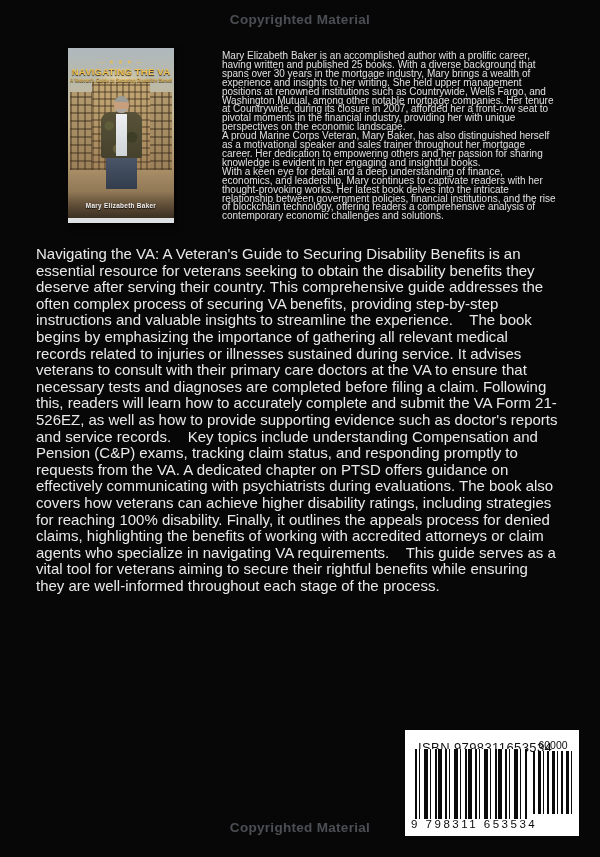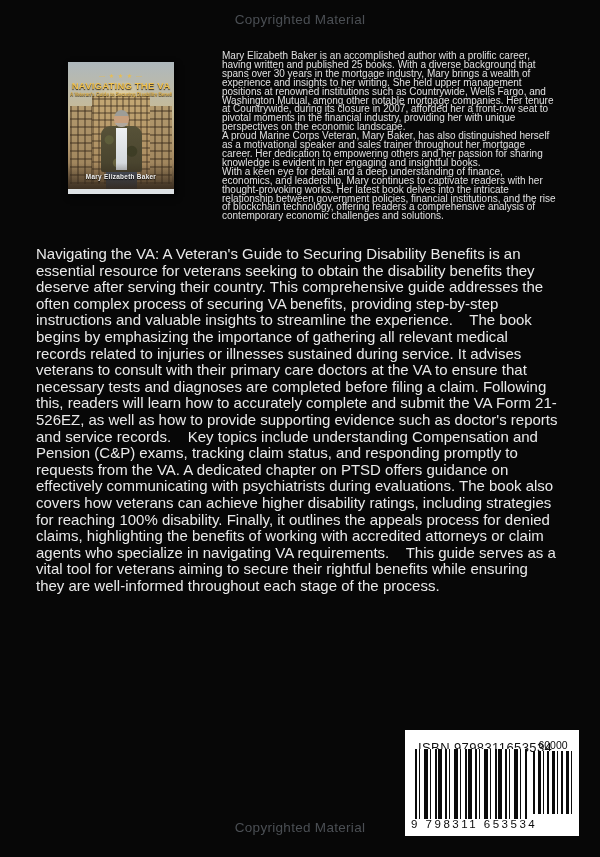--- a/index.html
+++ b/index.html
@@ -13,33 +13,33 @@
     font-family: "Liberation Sans", "DejaVu Sans", sans-serif;
     margin: 0 auto;
   }
   .watermark {
     position: absolute;
     left: 0;
     width: 100%;
     text-align: center;
     color: #4b4f54;
     font-size: 13.5px;
-    font-weight: normal;
+    font-weight: bold;
     letter-spacing: 0.3px;
   }
   .watermark.top { top: 12px; }
   .watermark.bottom { top: 820px; }
 
   
   .cover {
     position: absolute;
     left: 68px;
-    top: 62px;
+    top: 48px;
     width: 106px;
-    height: 132px;
+    height: 175px;
     overflow: hidden;
     background: linear-gradient(180deg, #aeb8bd 0%, #c7bb97 38%, #ac9168 68%, #6e5940 100%);
     box-shadow: 2px 3px 6px rgba(0,0,0,.8);
   }
   .bldg {
     position: absolute;
     background:
       repeating-linear-gradient(90deg, rgba(58,44,28,.45) 0 2px, transparent 2px 7px),
       repeating-linear-gradient(0deg, rgba(58,44,28,.45) 0 2px, transparent 2px 8px),
       linear-gradient(180deg, #b39a6e 0%, #9a7f58 100%);

